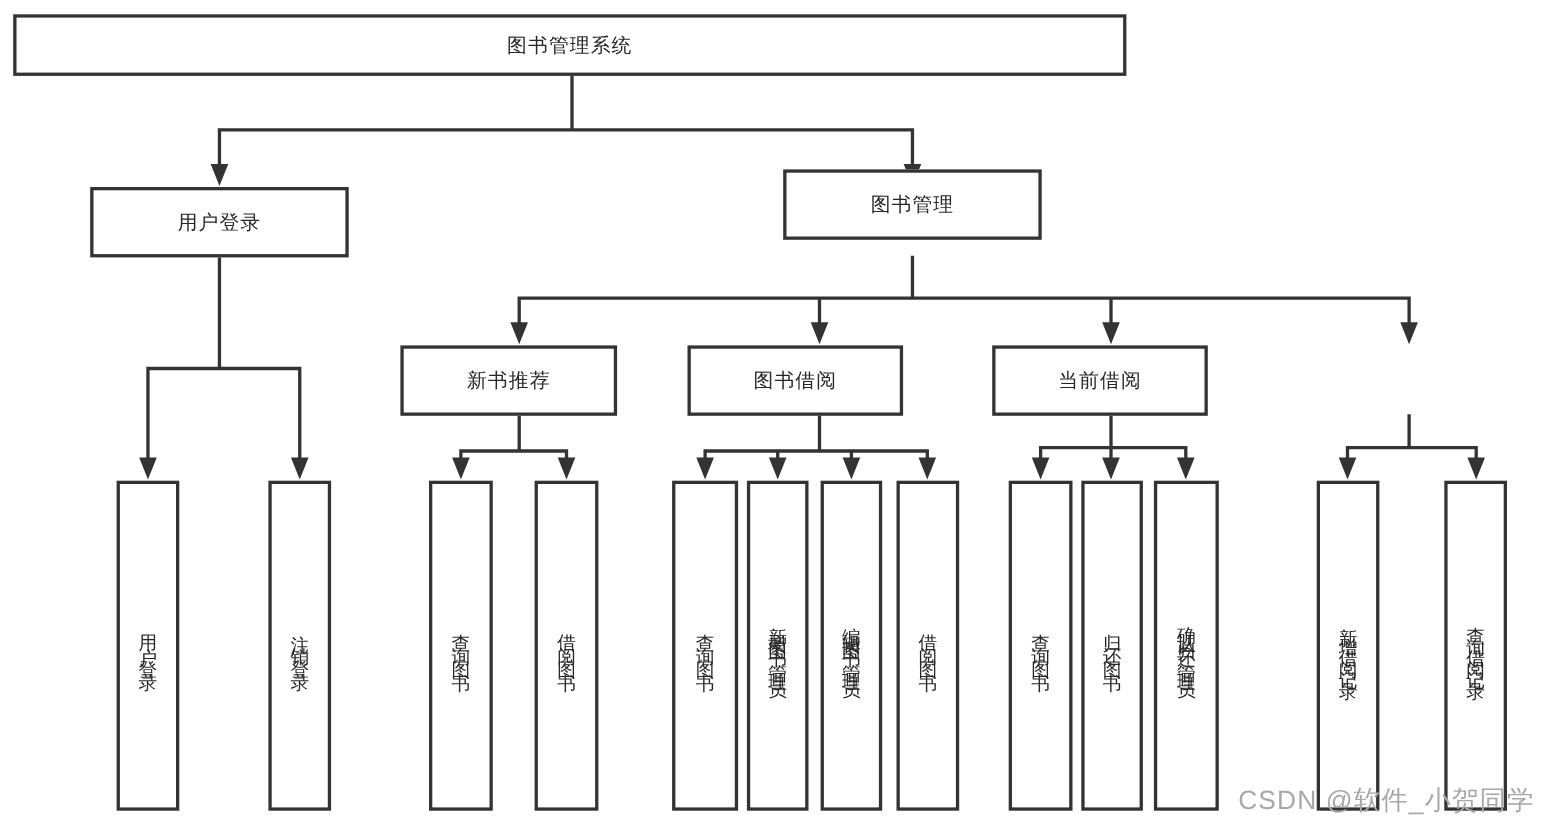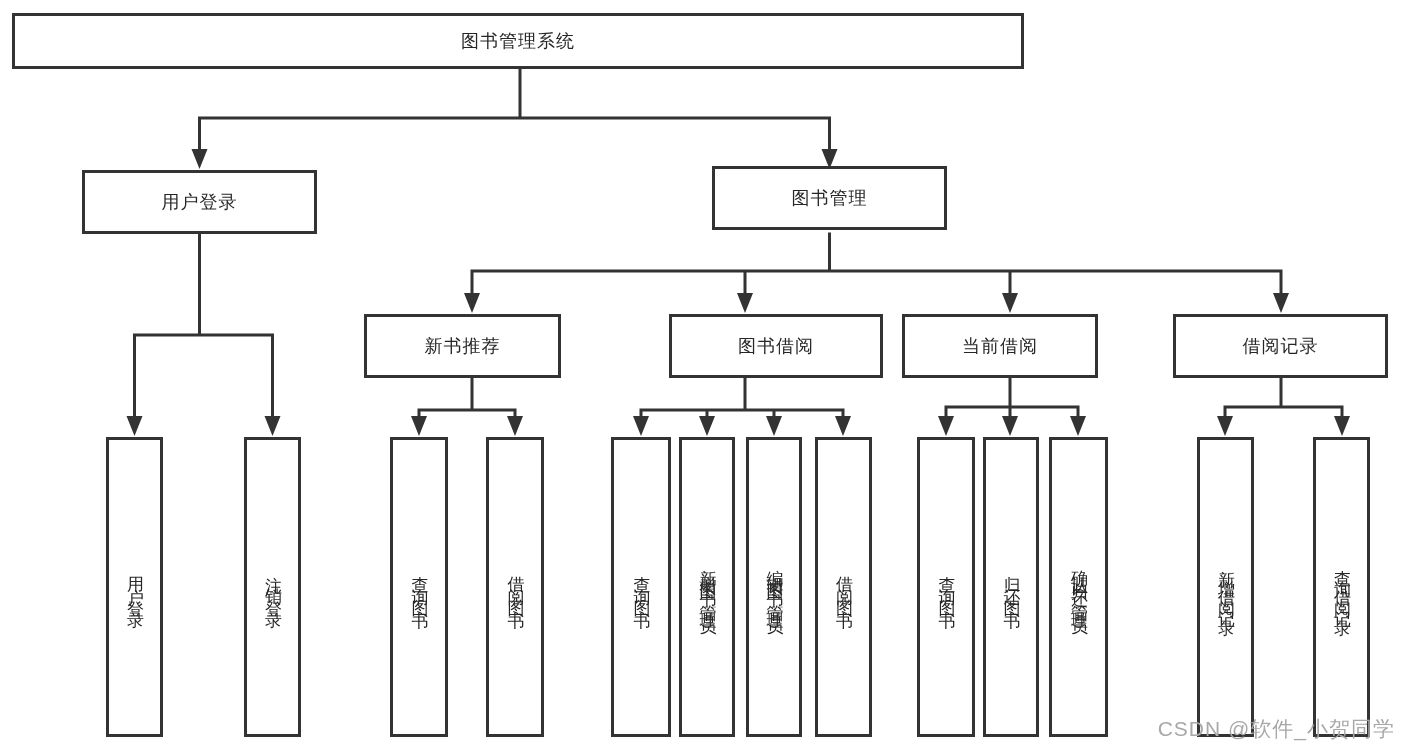--- a/index.html
+++ b/index.html
@@ -11,35 +11,34 @@
     overflow:hidden;
   }
   #wires{position:absolute;left:0;top:0;width:1405px;height:747px;}
   .box{
     position:absolute;
     box-sizing:border-box;
     border:3px solid #333333;
     background:#ffffff;
     display:flex;align-items:center;justify-content:center;
     color:#262626;
-    font-family:Liberation Mono, monospace;
   }
   .hlabel{font-size:18px;letter-spacing:1px;white-space:nowrap;}
   .vlabel{
     writing-mode:vertical-rl;
     text-orientation:mixed;
     font-size:17px;
     letter-spacing:12px;
     line-height:1;
     white-space:nowrap;
   }
   .watermark{
     position:absolute;
     right:10px;bottom:4px;
-    font-size:21px;
+    font-size:24px;
     color:#a8a8a8;
     letter-spacing:1px;
     white-space:nowrap;
     z-index:5;
   }
 </style>
 </head>
 <body>
 
 <div id="stage">
@@ -73,35 +72,32 @@
          M1334 416 L1350 416 L1342 436 Z" fill="#333333" stroke="none"></path>
   </svg>
 
   <div class="box" style="left:12px;top:13px;width:1012px;height:56px">
     <span class="hlabel">图书管理系统</span>
   </div>
 
   <div class="box" style="left:82px;top:170px;width:235px;height:64px">
     <span class="hlabel">用户登录</span>
   </div>
-  <div class="box" style="left:712px;top:166px;width:235px;height:64px">
+  <div class="box" style="left:712px;top:154px;width:235px;height:64px">
     <span class="hlabel">图书管理</span>
   </div>
 
   <div class="box" style="left:364px;top:314px;width:197px;height:64px">
     <span class="hlabel">新书推荐</span>
   </div>
-  <div class="box" style="left:669px;top:314px;width:214px;height:64px">
+  <div class="box" style="left:625px;top:314px;width:196px;height:64px">
     <span class="hlabel">图书借阅</span>
   </div>
   <div class="box" style="left:902px;top:314px;width:196px;height:64px">
     <span class="hlabel">当前借阅</span>
-  </div>
-  <div class="box" style="left:1173px;top:314px;width:215px;height:64px">
-    <span class="hlabel">借阅记录</span>
   </div>
 
   <div class="box" style="left:106px;top:437px;width:57px;height:300px">
     <span class="vlabel">用户登录</span>
   </div>
   <div class="box" style="left:244px;top:437px;width:57px;height:300px">
     <span class="vlabel">注销登录</span>
   </div>
 
   <div class="box" style="left:390px;top:437px;width:58px;height:300px">

